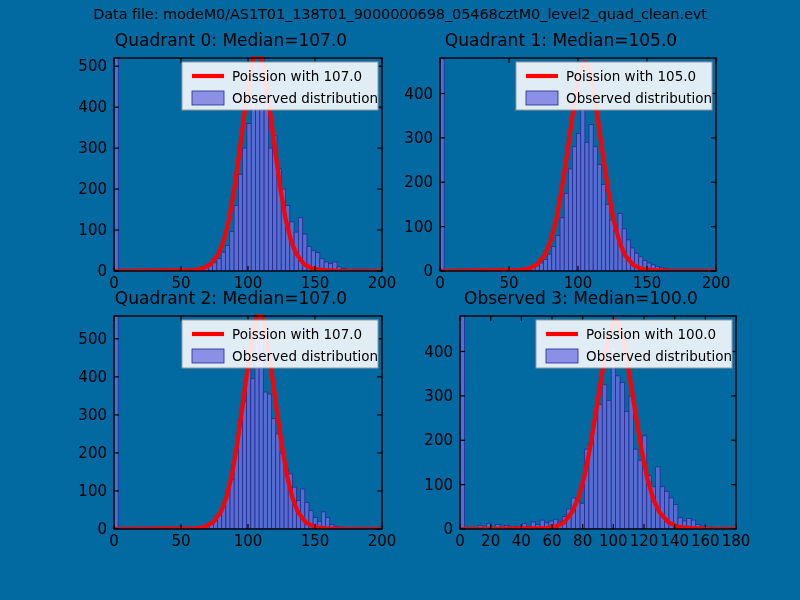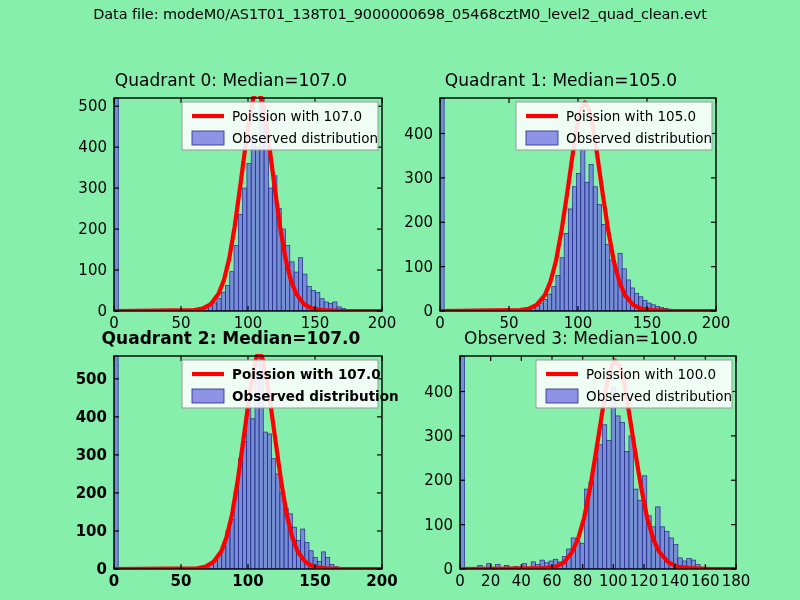--- a/index.html
+++ b/index.html
@@ -11,36 +11,35 @@
     width: 800px;
     height: 600px;
     overflow: hidden;
     font-family: "DejaVu Sans", sans-serif;
     color: #000000;
   }
   #figure {
     position: relative;
     width: 800px;
     height: 600px;
-    background: #86efac;
+    background: #0369a1;
   }
   #suptitle {
     position: absolute;
     top: 6px;
     left: 0;
     width: 800px;
     text-align: center;
     font-size: 14.5px;
     color: #000000;
     white-space: nowrap;
     letter-spacing: -0.1px;
   }
   .panel {
     position: absolute;
-    margin-top: 40px;
   }
   .panel-title {
     position: absolute;
     top: 0;
     left: 0;
     width: 100%;
     text-align: center;
     font-size: 17px;
     color: #000000;
     white-space: nowrap;
@@ -293,21 +292,21 @@
         <g>
           <rect x="124" y="32" width="196" height="48" class="legend-box"></rect>
           <line x1="134" y1="46" x2="166" y2="46" class="legend-line"></line>
           <text x="174" y="51" class="legend-label">Poission with 105.0</text>
           <rect x="134" y="61" width="32" height="14" class="legend-patch"></rect>
           <text x="174" y="73" class="legend-label">Observed distribution</text>
         </g>
       </svg>
   </div>
 
-  <div class="panel" id="panel-2" style="left: 66px; top: 288px; width: 330px; height: 268px; font-weight: bold;">
+  <div class="panel" id="panel-2" style="left: 66px; top: 288px; width: 330px; height: 268px;">
     <div class="panel-title">Quadrant 2: Median=107.0</div>
     <svg id="svg-2" width="330" height="268">
         <defs>
           <clipPath id="clip-2">
             <rect x="48" y="26" width="268" height="215"></rect>
           </clipPath>
         </defs>
         <g clip-path="url(#clip-2)">
           <g>
             <rect x="48.00" y="28.00" width="4.15" height="213.00" class="hist-bar"></rect>

